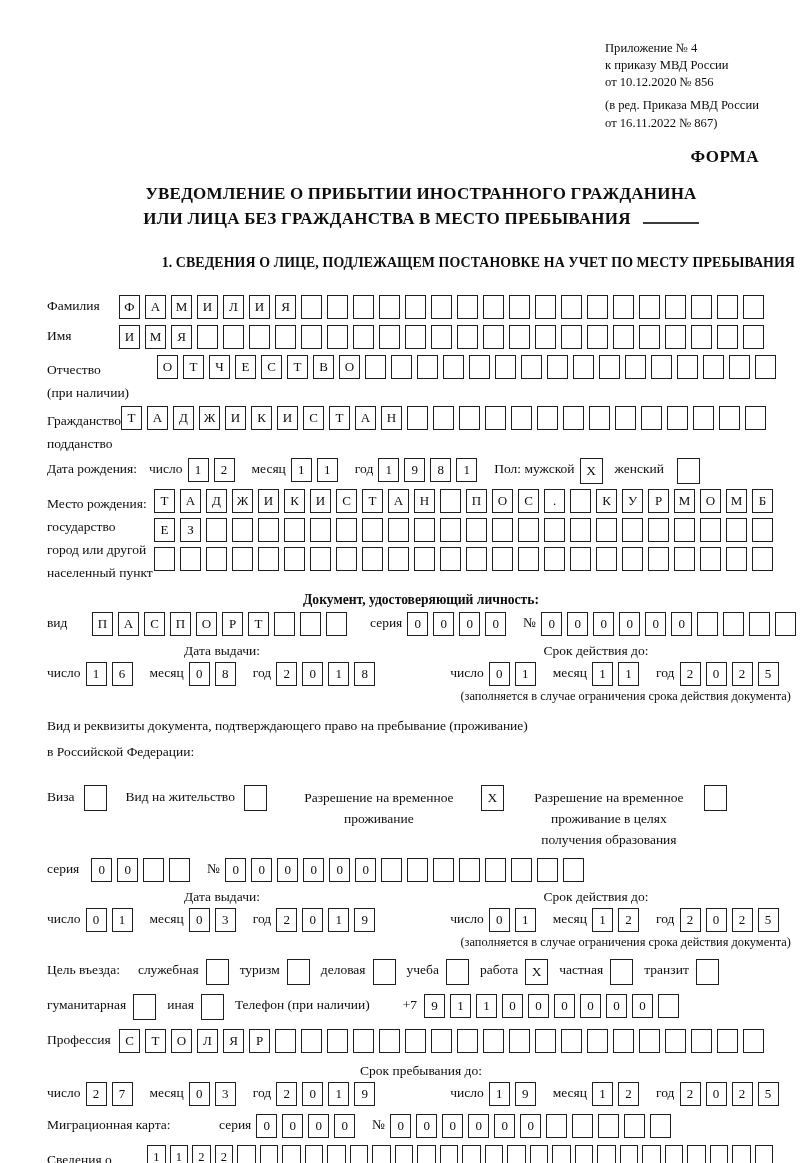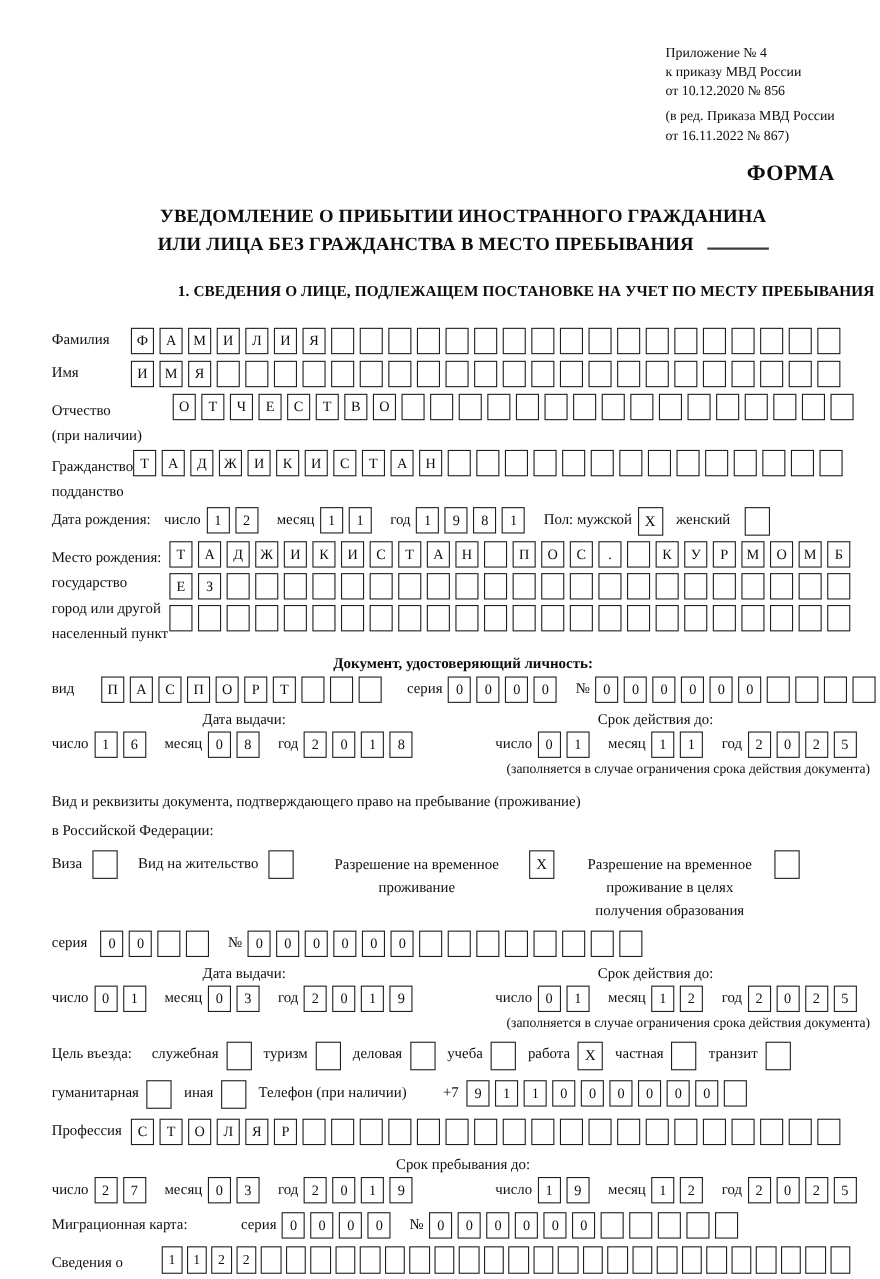--- a/index.html
+++ b/index.html
@@ -8,21 +8,21 @@
     width: 800px; height: 1163px;
     background: #ffffff; color: #0d0d0d;
     font-family: "Liberation Serif", "DejaVu Serif", serif;
     font-size: 13.5px; overflow: hidden;
   }
   .page { width: 800px; height: 1163px; padding: 40px 5px 0 47px; }
 
   
   .ref { margin-left: auto; width: 190px; font-size: 12.6px; line-height: 1.36; }
   .ref .g2 { margin-top: 6px; }
-  .forma { text-align: right; padding-right: 36px; font-weight: bold; font-size: 20px; margin-top: 15px; letter-spacing: .4px; }
+  .forma { text-align: right; padding-right: 36px; font-weight: bold; font-size: 17px; margin-top: 15px; letter-spacing: .4px; }
   .title { text-align: center; font-weight: bold; font-size: 17px; line-height: 1.5; margin-top: 14px; letter-spacing: .2px; }
   .blank { display: inline-block; width: 56px; border-bottom: 2px solid #3a3a3a; height: .9em; margin-left: 12px; }
   .sec1 { font-weight: bold; font-size: 13.9px; text-align: right; margin-top: 23px; margin-left: -12px; letter-spacing: .1px; }
 
   
   .row { display: flex; align-items: flex-start; margin-top: 6px; }
   .lbl { flex: none; padding-top: 3px; }
   .two div, .stack div { line-height: 23px; }
   .lw72 { width: 72px; } .lw45 { width: 45px; } .lw110 { width: 110px; }
   .lw74 { width: 74px; } .lw107 { width: 107px; } .lw100 { width: 100px; }
@@ -52,21 +52,21 @@
   .dhead { display: flex; margin-top: 7px; }
   .dh1 { width: 350px; text-align: center; }
   .dh2 { flex: 1; text-align: center; }
   .drow { display: flex; align-items: flex-start; margin-top: 3px; }
   .dg { display: flex; align-items: flex-start; }
   .dg2 { margin-left: 70px; }
   .note { text-align: right; font-size: 12.4px; margin-top: 3px; padding-right: 4px; }
   .intro { margin-top: 9px; line-height: 1.95; }
 
   
-  .opts { display: flex; margin-top: 5px; font-family: Liberation Serif, serif; }
+  .opts { display: flex; margin-top: 20px; font-family: Liberation Serif, serif; }
   .opt { display: flex; align-items: flex-start; }
   .opt + .opt { margin-left: 19px; }
   .opt .olbl { padding-top: 4px; margin-right: 9px; }
   .opt .olbl.wrap { width: 186px; text-align: center; line-height: 21px; padding-top: 2px; }
   .opt .olbl.wrap2 { width: 172px; text-align: center; line-height: 21px; padding-top: 2px; }
 
   .purp { display: flex; align-items: flex-start; margin-top: 9px; }
   .purp .dl { margin: 0 7px 0 11px; }
   .purp .dl.nl { margin-left: 0; }
   .ind105 { margin-left: 105px; }

